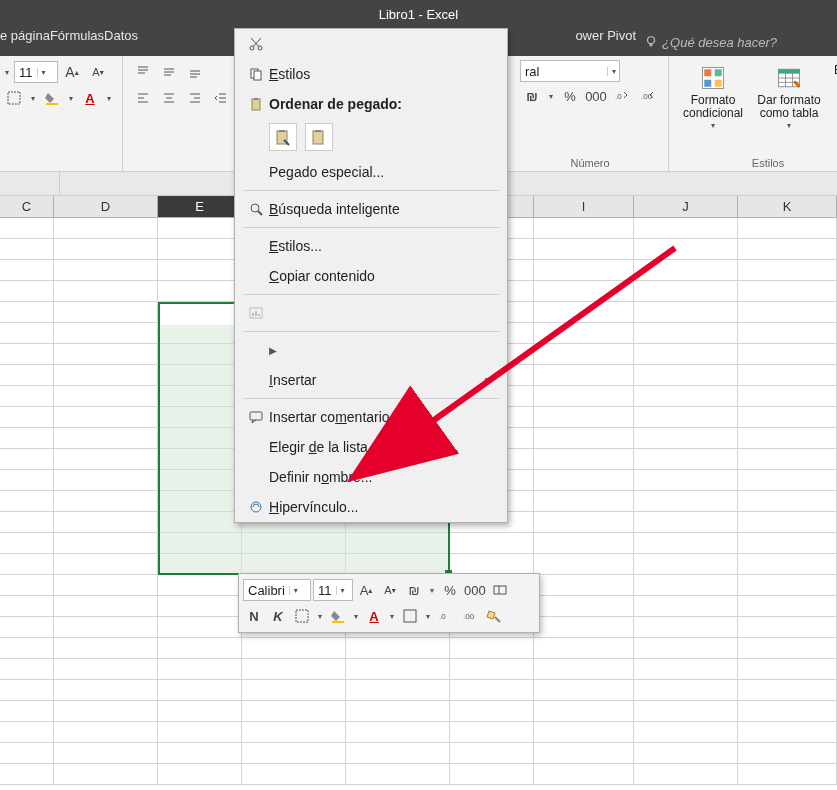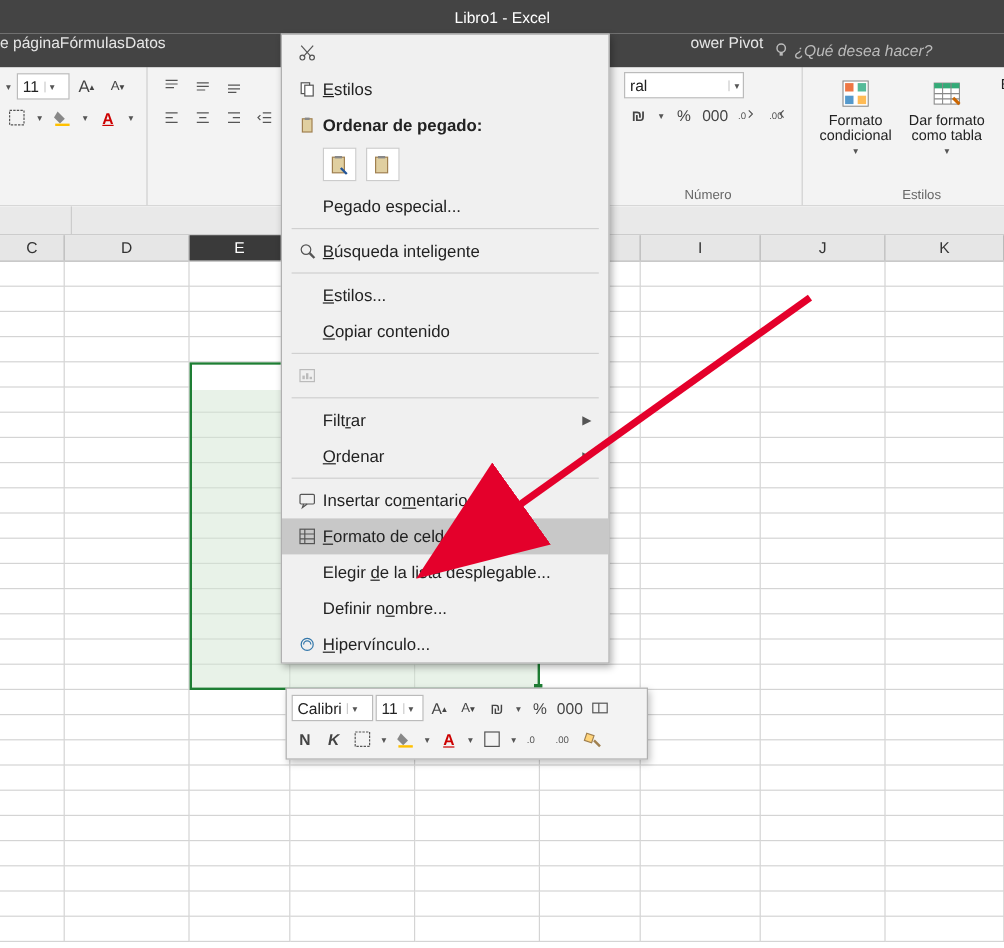--- a/index.html
+++ b/index.html
@@ -688,48 +688,36 @@
           <rect x="2" y="3" width="12" height="10" fill="none" stroke="#bbb"></rect>
           <rect x="4" y="8" width="2" height="3" fill="#bbb"></rect>
           <rect x="7" y="6" width="2" height="5" fill="#bbb"></rect>
           <rect x="10" y="9" width="2" height="2" fill="#bbb"></rect>
         </svg>
       </span>
   </div>
   <div class="sep"></div>
   <div class="item">
     <span class="ico"></span>
-    <span class="lbl">Filt<span class="ul">r</span>ar</span>
     <span class="submenu-arrow">▶</span>
   </div>
   <div class="item">
     <span class="ico"></span>
-    <span class="lbl underline-first">Ordenar</span>
+    <span class="lbl underline-first">Insertar</span>
     <span class="submenu-arrow">▶</span>
   </div>
   <div class="sep"></div>
   <div class="item">
     <span class="ico">
         <svg width="16" height="16">
           <rect x="2" y="3" width="12" height="8" rx="1" fill="none" stroke="#555"></rect>
           <path d="M5 11l-1 3 4-3" fill="none" stroke="#555"></path>
         </svg>
       </span>
     <span class="lbl">Insertar co<span class="ul">m</span>entario</span>
-  </div>
-  <div class="item highlight">
-    <span class="ico">
-        <svg width="16" height="16">
-          <rect x="2" y="2" width="12" height="12" fill="none" stroke="#555"></rect>
-          <line x1="2" y1="6" x2="14" y2="6" stroke="#555"></line>
-          <line x1="2" y1="10" x2="14" y2="10" stroke="#555"></line>
-          <line x1="6" y1="2" x2="6" y2="14" stroke="#555"></line>
-        </svg>
-      </span>
-    <span class="lbl underline-first">Formato de celdas...</span>
   </div>
   <div class="item">
     <span class="ico"></span>
     <span class="lbl">Elegir <span class="ul">d</span>e la lista desplegable...</span>
   </div>
   <div class="item">
     <span class="ico"></span>
     <span class="lbl">Definir n<span class="ul">o</span>mbre...</span>
   </div>
   <div class="item">

